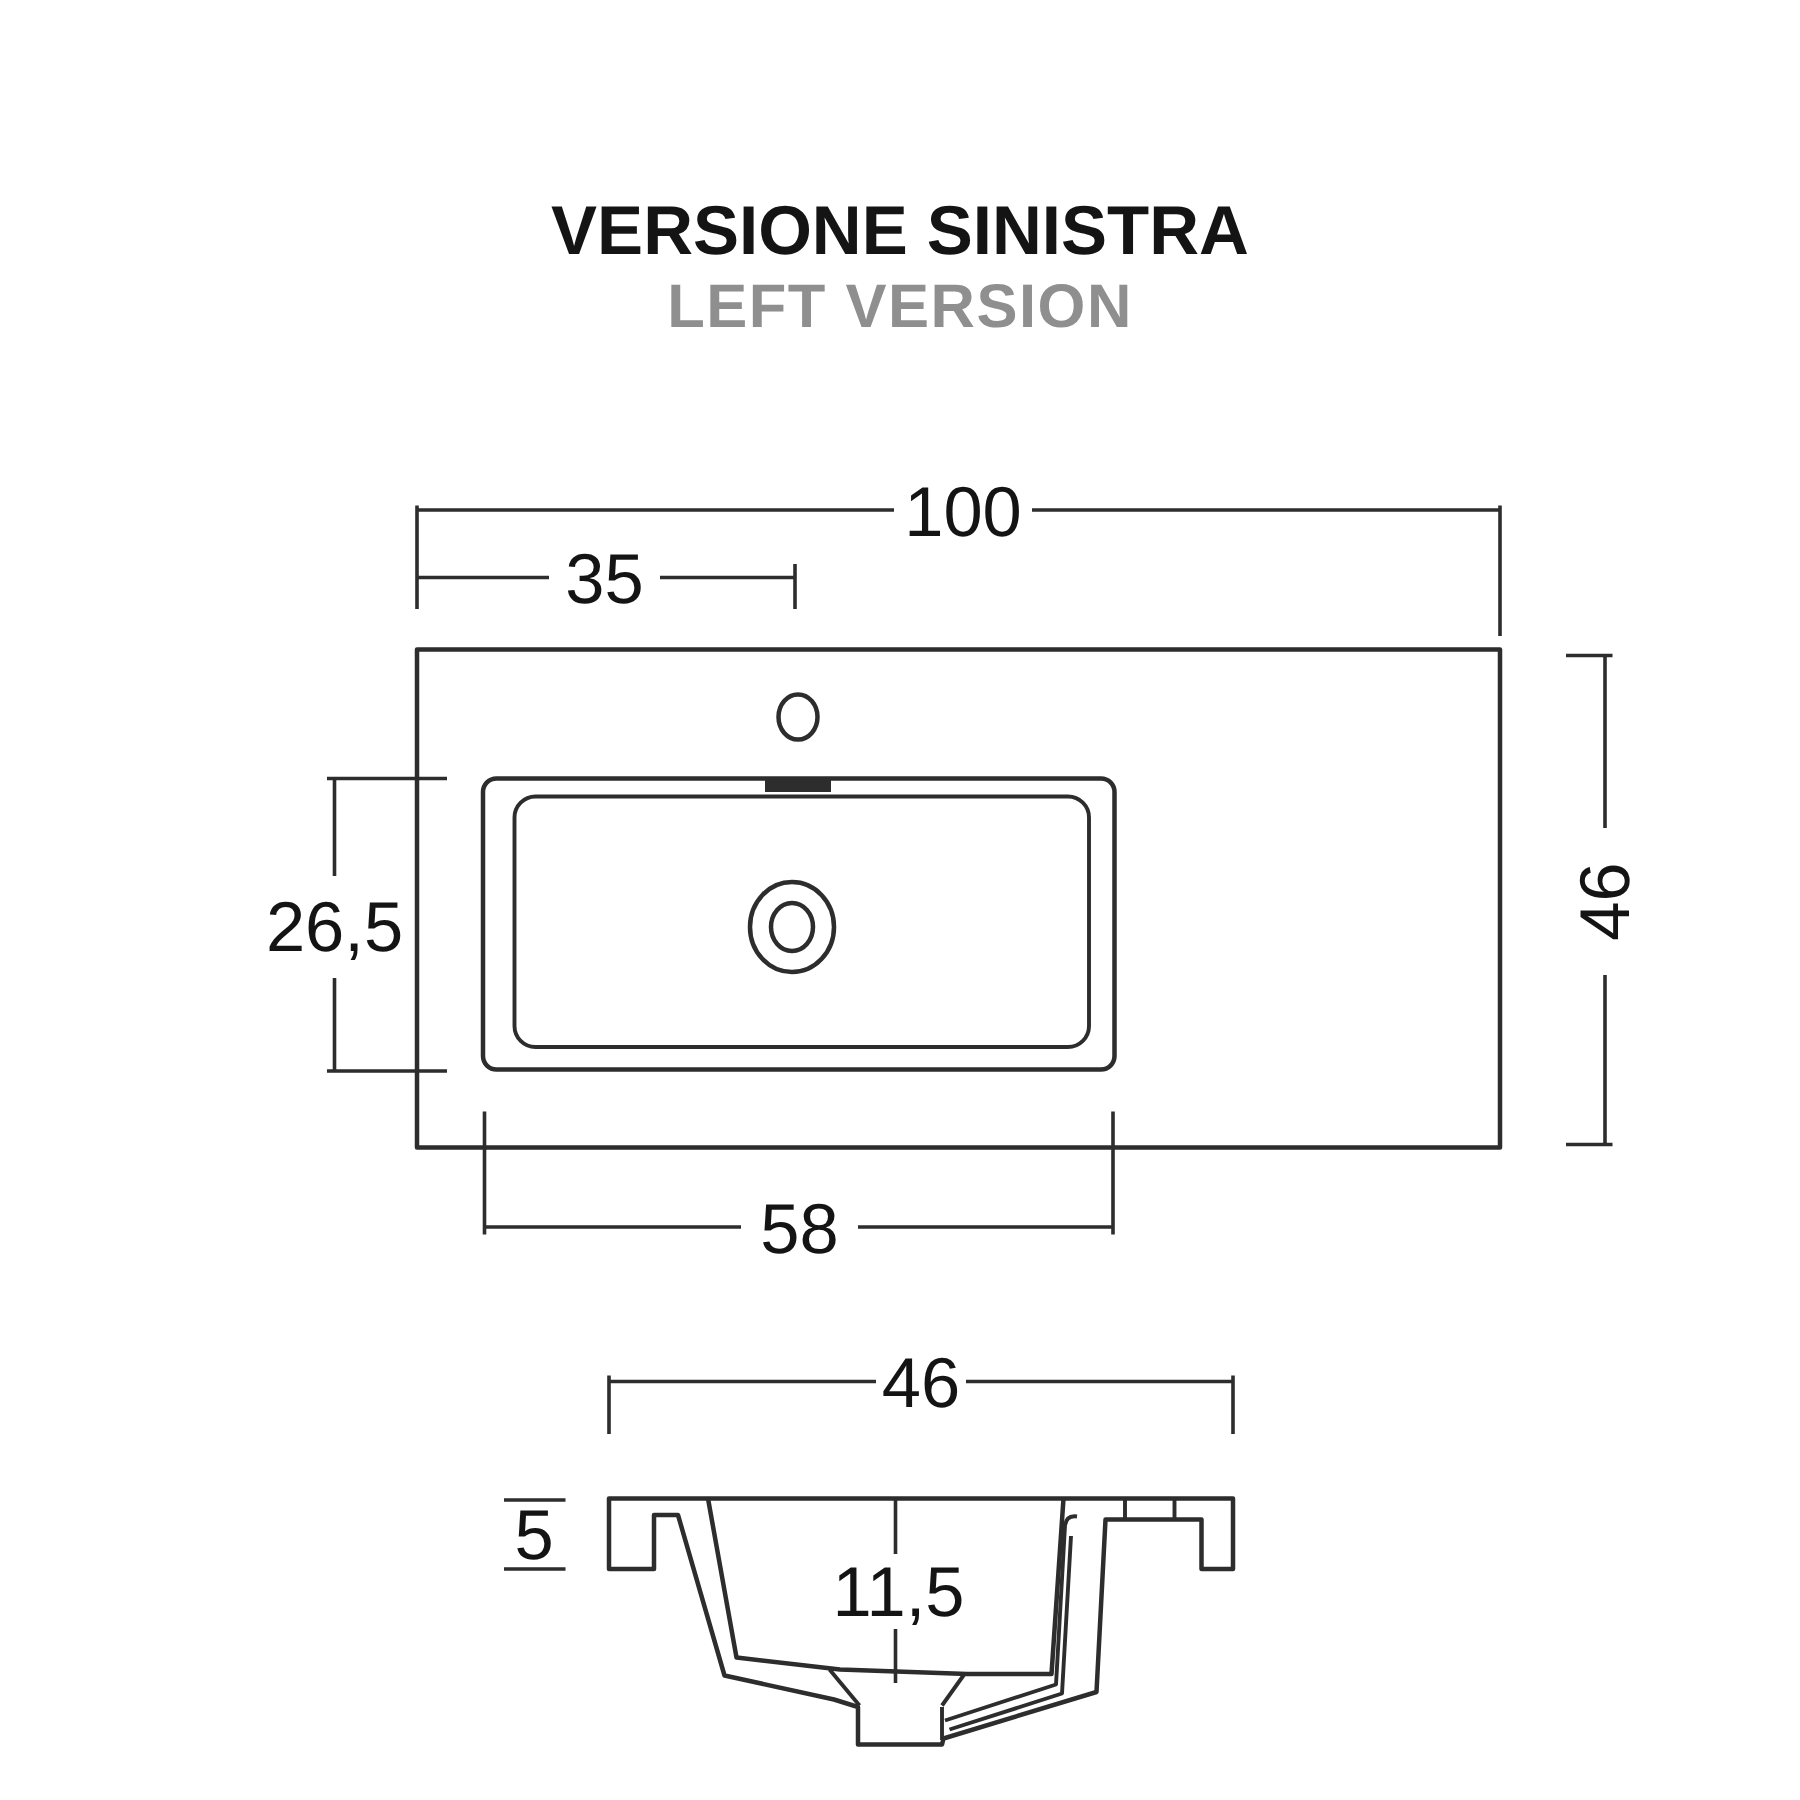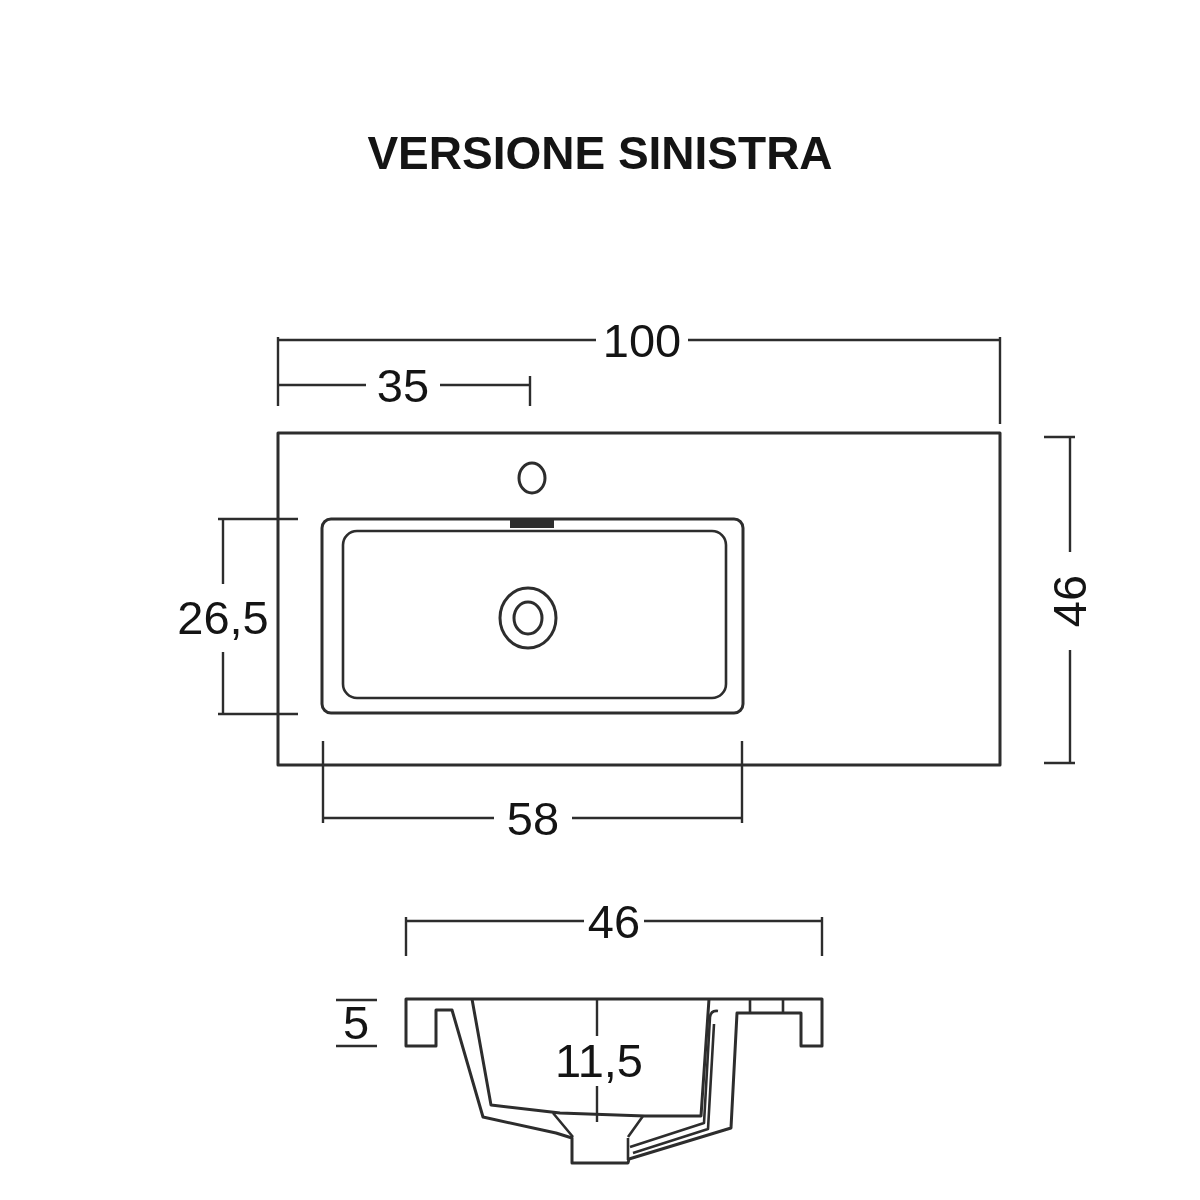--- a/index.html
+++ b/index.html
@@ -45,20 +45,21 @@
     font-size:47px;
     fill:var(--text);
     text-anchor:middle;
   }
 </style>
 </head>
 <body>
 
 <div class="title-block">
   <div class="title-main">VERSIONE SINISTRA</div>
+  <div class="title-sub">LEFT VERSION</div>
 </div>
 
 <svg width="1200" height="1200" viewBox="0 0 1200 1200">
 
   <g>
 
     <rect class="draw" x="278" y="433" width="722" height="332"></rect>
 
     <rect class="draw" x="322" y="519" width="421" height="194" rx="9"></rect>
 

